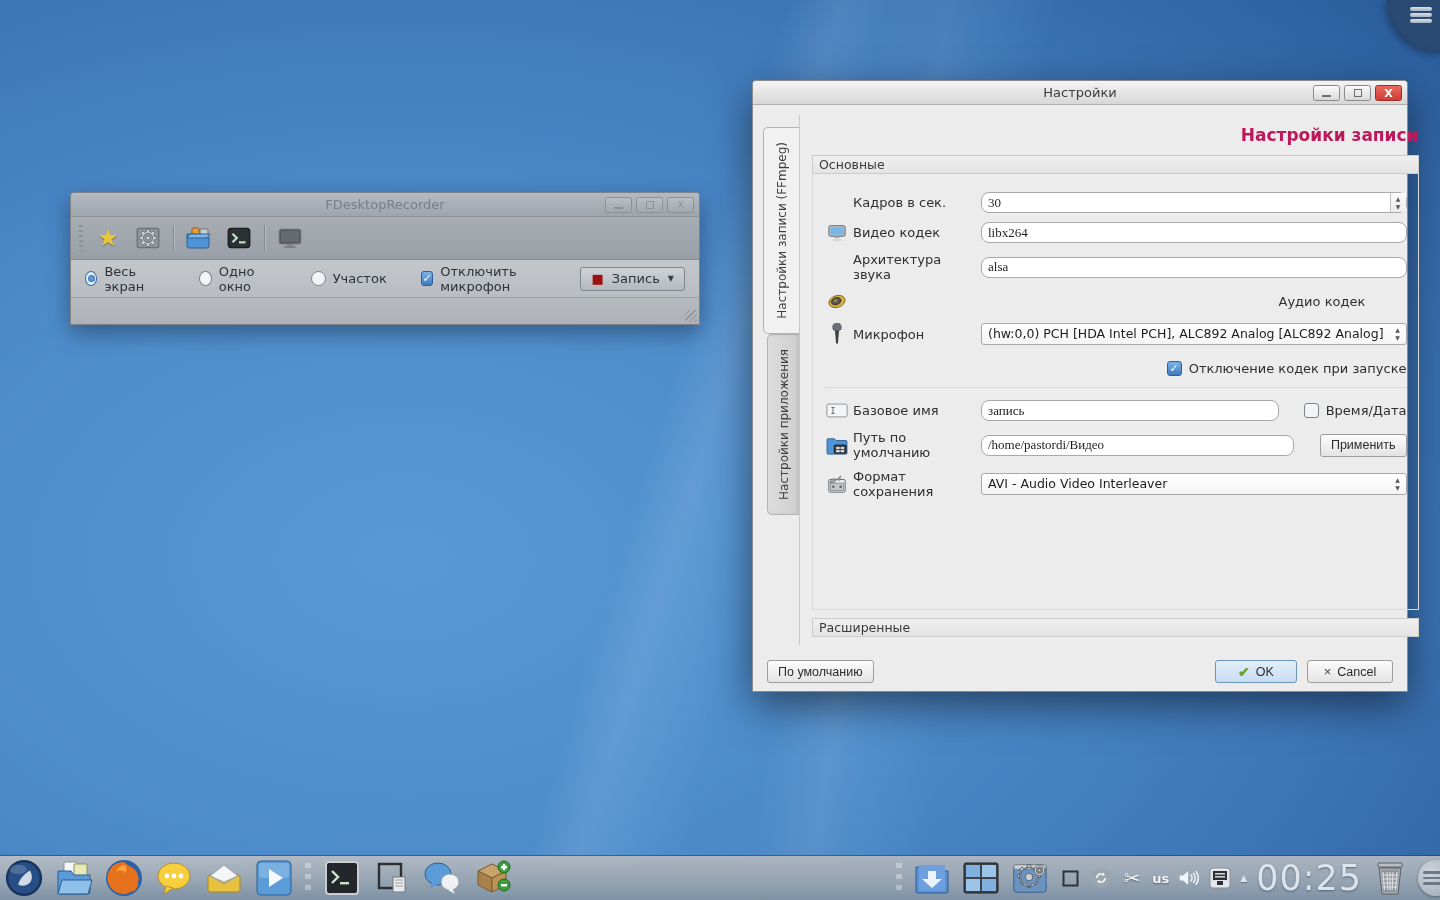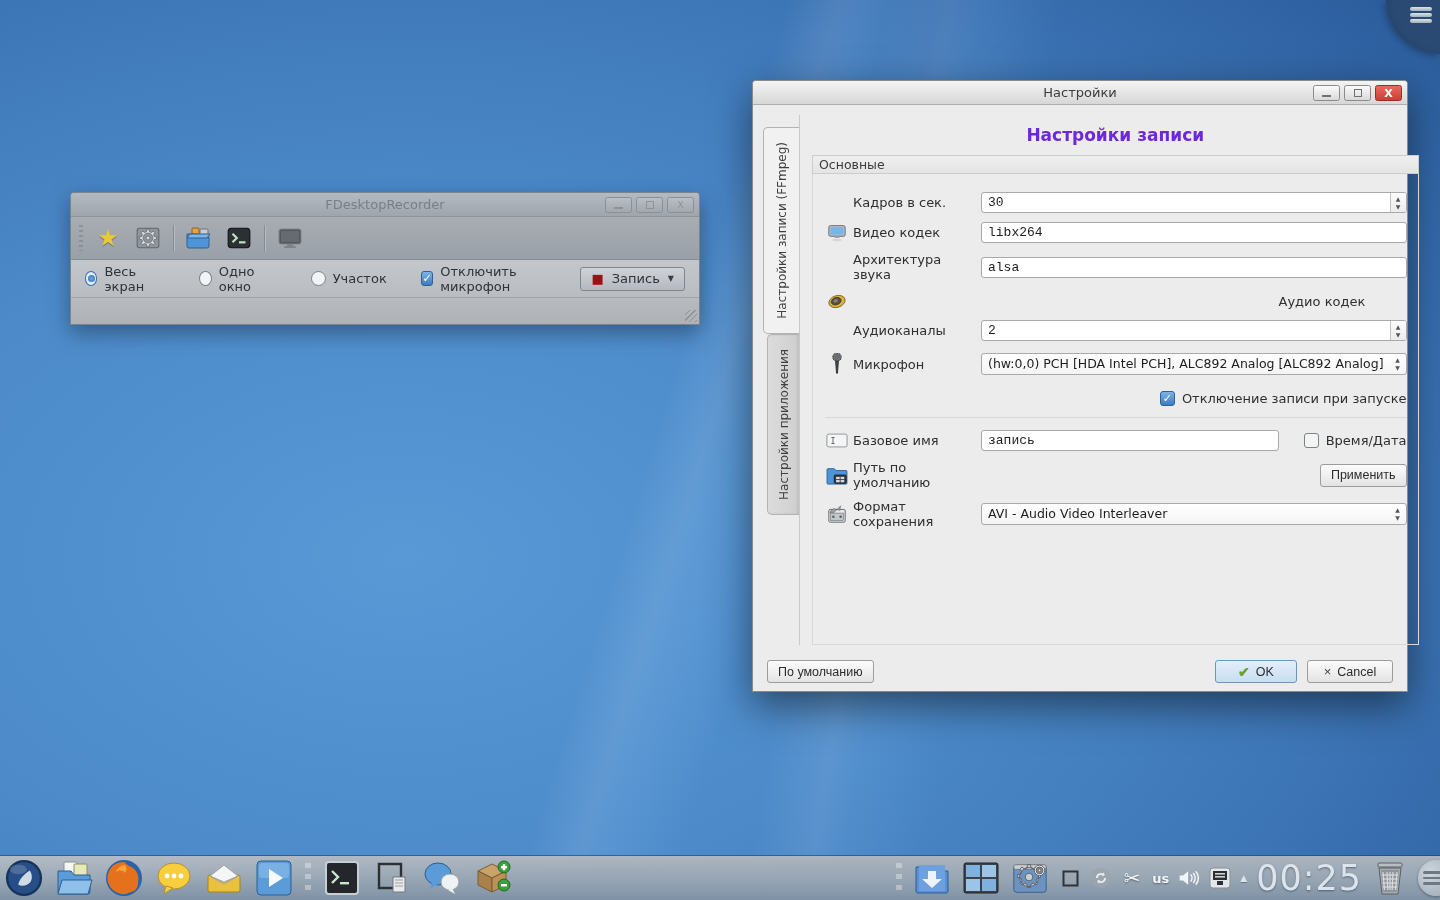--- a/index.html
+++ b/index.html
@@ -101,32 +101,32 @@
   .dlg-body { flex:1; position:relative; padding:10px 12px 0 10px; display:flex; }
   .vtabs { width:36px; display:flex; flex-direction:column; padding-top:12px; }
   .vtab {
     border:1px solid #b3b3b3; border-right:none; border-radius:5px 0 0 5px;
     display:flex; align-items:center; justify-content:center; padding:14px 0;
   }
   .vtab span { writing-mode:vertical-rl; transform:rotate(180deg); font-size:12px; color:#3f3f3f; white-space:nowrap; }
   .vtab.active { background:#f1f1f1; width:36px; z-index:2; margin-right:-1px; }
   .vtab.inactive { background:linear-gradient(90deg,#dcdcdc,#cfcfcf); width:32px; margin-left:4px; color:#555; box-shadow:inset -2px 0 3px rgba(0,0,0,.08); }
   .main-panel { flex:1; border-left:1px solid #c9c9c9; padding:2px 2px 0 12px; display:flex; flex-direction:column; }
-  .dlg-heading { text-align:center; font-size:17px; font-weight:bold; color:#6d28d9; padding:8px 0 10px; }
+  .dlg-heading { text-align:right; font-size:17px; font-weight:bold; color:#be185d; padding:8px 0 10px; }
   .section-bar {
     height:19px; background:linear-gradient(#efefef,#e4e4e4); border:1px solid #cccccc;
     font-size:12.5px; color:#3a3a3a; display:flex; align-items:center; padding:0 6px;
   }
   .groupbox { border:1px solid #d8d8d8; border-top:none; flex:1; padding:18px 11px 0 12px; }
   .frow { display:flex; align-items:center; margin-bottom:9px;justify-content:space-between; }
   .f-icon { width:24px; height:20px; display:flex; align-items:center; justify-content:center; margin-right:4px; }
   .f-label { width:128px; font-size:13px; color:#2f2f2f; flex-shrink:0; }
   .tinput {
-    flex:1; height:21px; border:1px solid #a9a9a9; border-radius:3px; background:#fff;
-    font-family:Liberation Mono, monospace; font-size:13px; color:#1d1d1d; padding:0 6px; outline:none;
+    flex:1; height:21px; border:1px solid #a9a9a9; border-radius:8px; background:#fff;
+    font-family:Liberation Serif, serif; font-size:13px; color:#1d1d1d; padding:0 6px; outline:none;
   }
   .spinwrap, .combowrap { flex:1; position:relative; display:flex; }
   .spinwrap .tinput, .combowrap .tinput { padding-right:20px; }
   .spin-btns {
     position:absolute; right:1px; top:1px; bottom:1px; width:16px; border-left:1px solid #c3c3c3;
     display:flex; flex-direction:column; align-items:center; justify-content:center; background:linear-gradient(#fbfbfb,#ececec);
     border-radius:0 2px 2px 0;
   }
   .spin-btns b { font-size:6px; color:#555; line-height:1.3; font-weight:normal; }
   .combo-display {
@@ -336,31 +336,20 @@
             <div class="f-icon">
               <svg width="20" height="17" viewBox="0 0 24 20">
                   <ellipse cx="12" cy="10" rx="10" ry="7" fill="#d8b43c" stroke="#7a6015" transform="rotate(-18 12 10)"></ellipse>
                   <ellipse cx="11" cy="9.6" rx="6" ry="4.2" fill="#5a5146" stroke="#3a342c" transform="rotate(-18 11 9.6)"></ellipse>
                   <ellipse cx="10.4" cy="9.2" rx="2.6" ry="1.9" fill="#8c8274" transform="rotate(-18 10.4 9.2)"></ellipse>
                 </svg>
             </div>
             <div class="f-label">Аудио кодек</div>
           </div>
 
-          <div class="frow">
-            <div class="f-icon"></div>
-            <div class="f-label">Аудиоканалы</div>
-            <div class="spinwrap">
-              <input class="tinput" value="2" style="">
-              <div class="spin-btns">
-                <b>▲</b>
-                  <b>▼</b>
-              </div>
-            </div>
-          </div>
 
           <div class="frow" style="margin-top:12px;">
             <div class="f-icon">
               <svg width="12" height="22" viewBox="0 0 12 24">
                   <ellipse cx="6" cy="4.5" rx="4.5" ry="4.2" fill="#6a6f75" stroke="#2e3237"></ellipse>
                   <ellipse cx="6" cy="4.5" rx="4.5" ry="4.2" fill="none" stroke="#caced2" stroke-width=".7" stroke-dasharray="1.5 1.5"></ellipse>
                   <path d="M4.5 9l1 13h1l1-13z" fill="#4a4e53" stroke="#26292d"></path>
                 </svg>
             </div>
             <div class="f-label">Микрофон</div>
@@ -371,21 +360,21 @@
                   <b>▼</b>
               </div>
             </div>
           </div>
 
           <div class="frow" style="margin-top:13px;">
             <div class="f-icon"></div>
             <div class="f-label"></div>
             <div class="cb-row">
               <span class="checkbox checked">✓</span>
-              <span>Отключение записи при запуске</span>
+              <span>Отключение кодек при запуске</span>
             </div>
           </div>
 
           <div class="hsep"></div>
 
           <div class="frow">
             <div class="f-icon">
               <svg width="22" height="15" viewBox="0 0 24 16">
                   <rect x="1" y="1" width="22" height="14" rx="2" fill="#f4f5f6" stroke="#8a8f95"></rect>
                   <text x="5" y="11.5" font-size="9" fill="#555" font-family="DejaVu Sans Mono, monospace">I</text>
@@ -404,20 +393,21 @@
               <svg width="22" height="19" viewBox="0 0 24 21">
                   <path d="M1 4a1 1 0 011-1h7l2 2h11a1 1 0 011 1v13a1 1 0 01-1 1H2a1 1 0 01-1-1z" fill="#4f94d6" stroke="#2a5f94"></path>
                   <rect x="9" y="10" width="13" height="9" rx="1" fill="#3b3f44" stroke="#17191c"></rect>
                   <rect x="11" y="12" width="4" height="2.5" fill="#d7dade"></rect>
                   <rect x="16" y="12" width="4" height="2.5" fill="#d7dade"></rect>
                   <rect x="11" y="15.5" width="4" height="2.5" fill="#d7dade"></rect>
                   <rect x="16" y="15.5" width="4" height="2.5" fill="#d7dade"></rect>
                 </svg>
             </div>
             <div class="f-label">Путь по умолчанию</div>
+            <input class="tinput" style="flex: 0 0 313px;" value="/home/pastordi/Видео">
             <button class="push-btn" style="margin-left:auto;">Применить</button>
           </div>
 
           <div class="frow">
             <div class="f-icon">
               <svg width="20" height="20" viewBox="0 0 22 22">
                   <rect x="2" y="6" width="18" height="14" rx="1.5" fill="#e8e9eb" stroke="#5b6066"></rect>
                   <path d="M2 7l4-4 4 1-4 4zM10 4l4-4-1 5-4-1z" fill="#9aa0a6" stroke="#5b6066" stroke-width=".6" transform="translate(1 2)"></path>
                   <rect x="4" y="10" width="14" height="8" fill="#c3c7cc" stroke="#5b6066" stroke-width=".6"></rect>
                   <circle cx="7" cy="14" r="1.4" fill="#5b6066"></circle>
@@ -429,20 +419,21 @@
               <div class="combo-display">AVI - Audio Video Interleaver</div>
               <div class="spin-btns" style="background:transparent;border-left:none;">
                 <b>▲</b>
                   <b>▼</b>
               </div>
             </div>
           </div>
 
         </div>
 
+        <div class="section-bar" style="margin-top:8px; margin-bottom:8px;">Расширенные</div>
       </div>
     </div>
 
     <div class="dlg-buttons">
       <button class="push-btn">По умолчанию</button>
       <div style="flex:1;"></div>
       <button class="push-btn ok-btn">
         <span class="chk">✔</span>
         <span>OK</span>
       </button>

